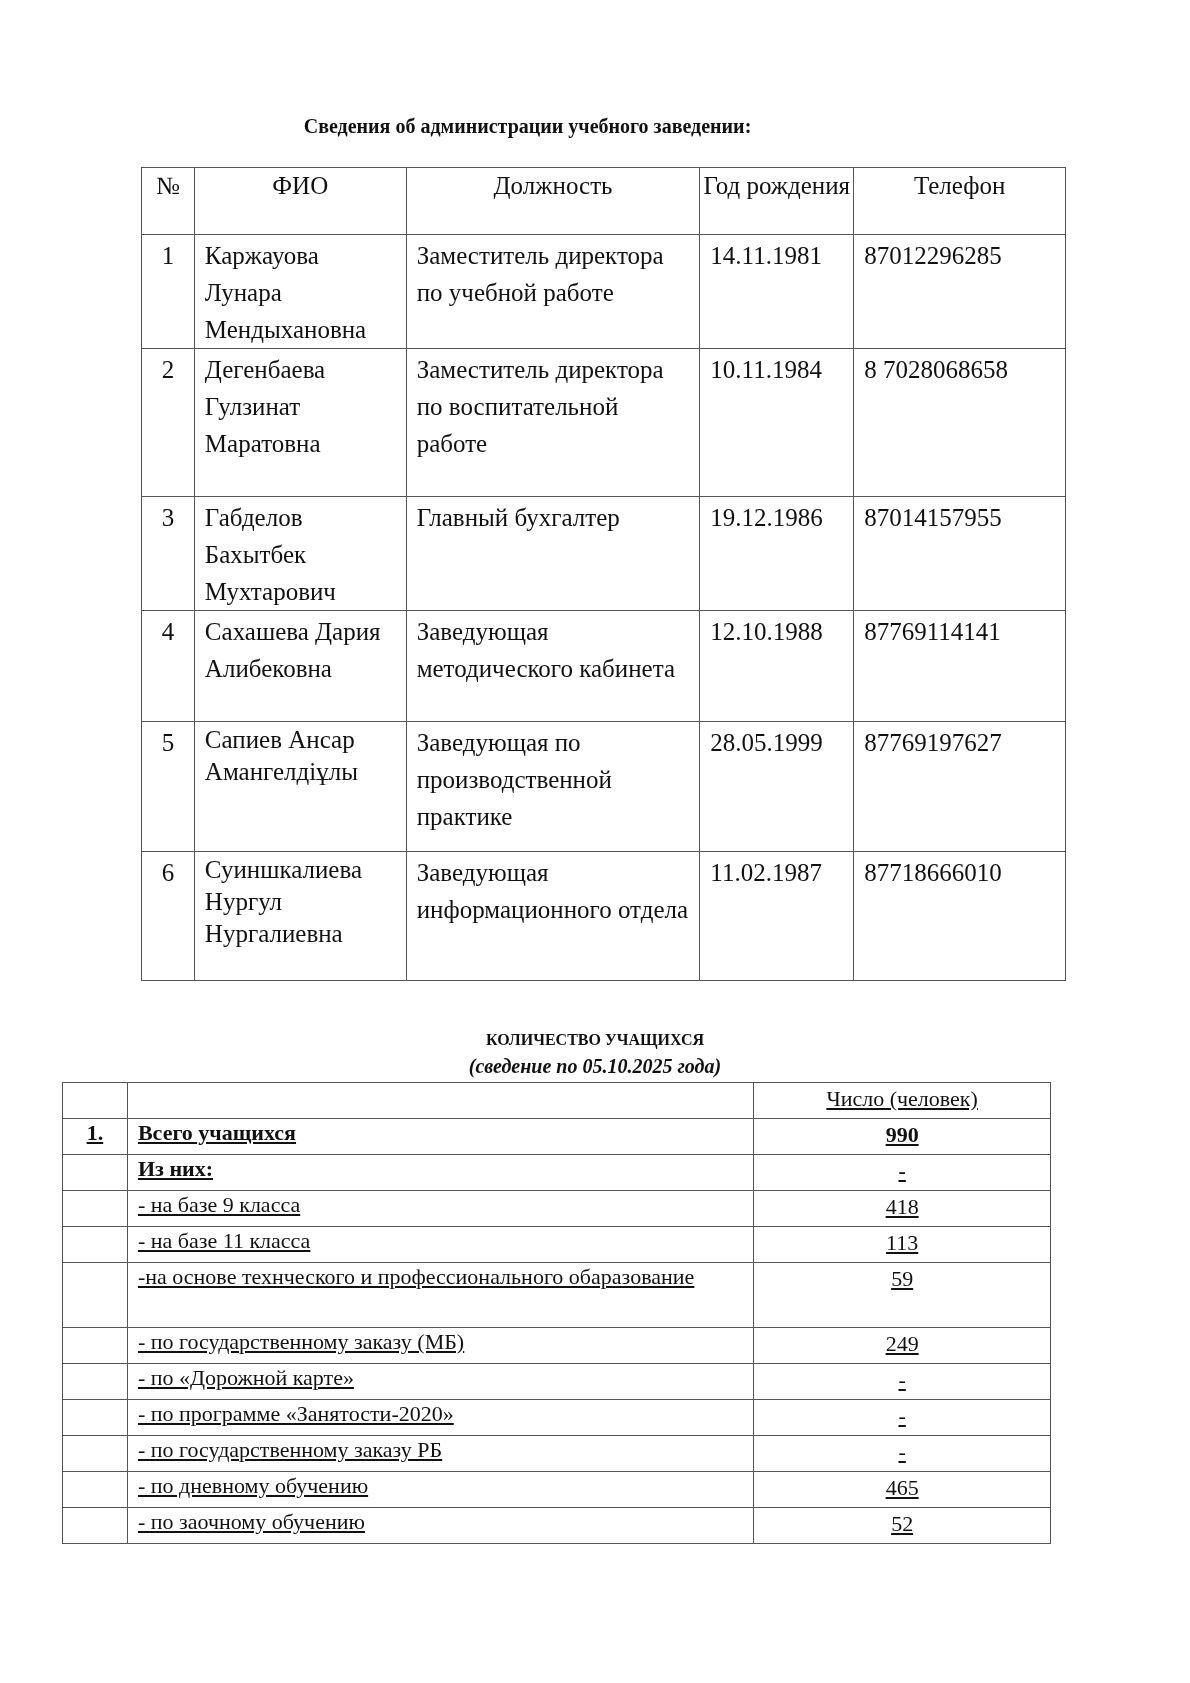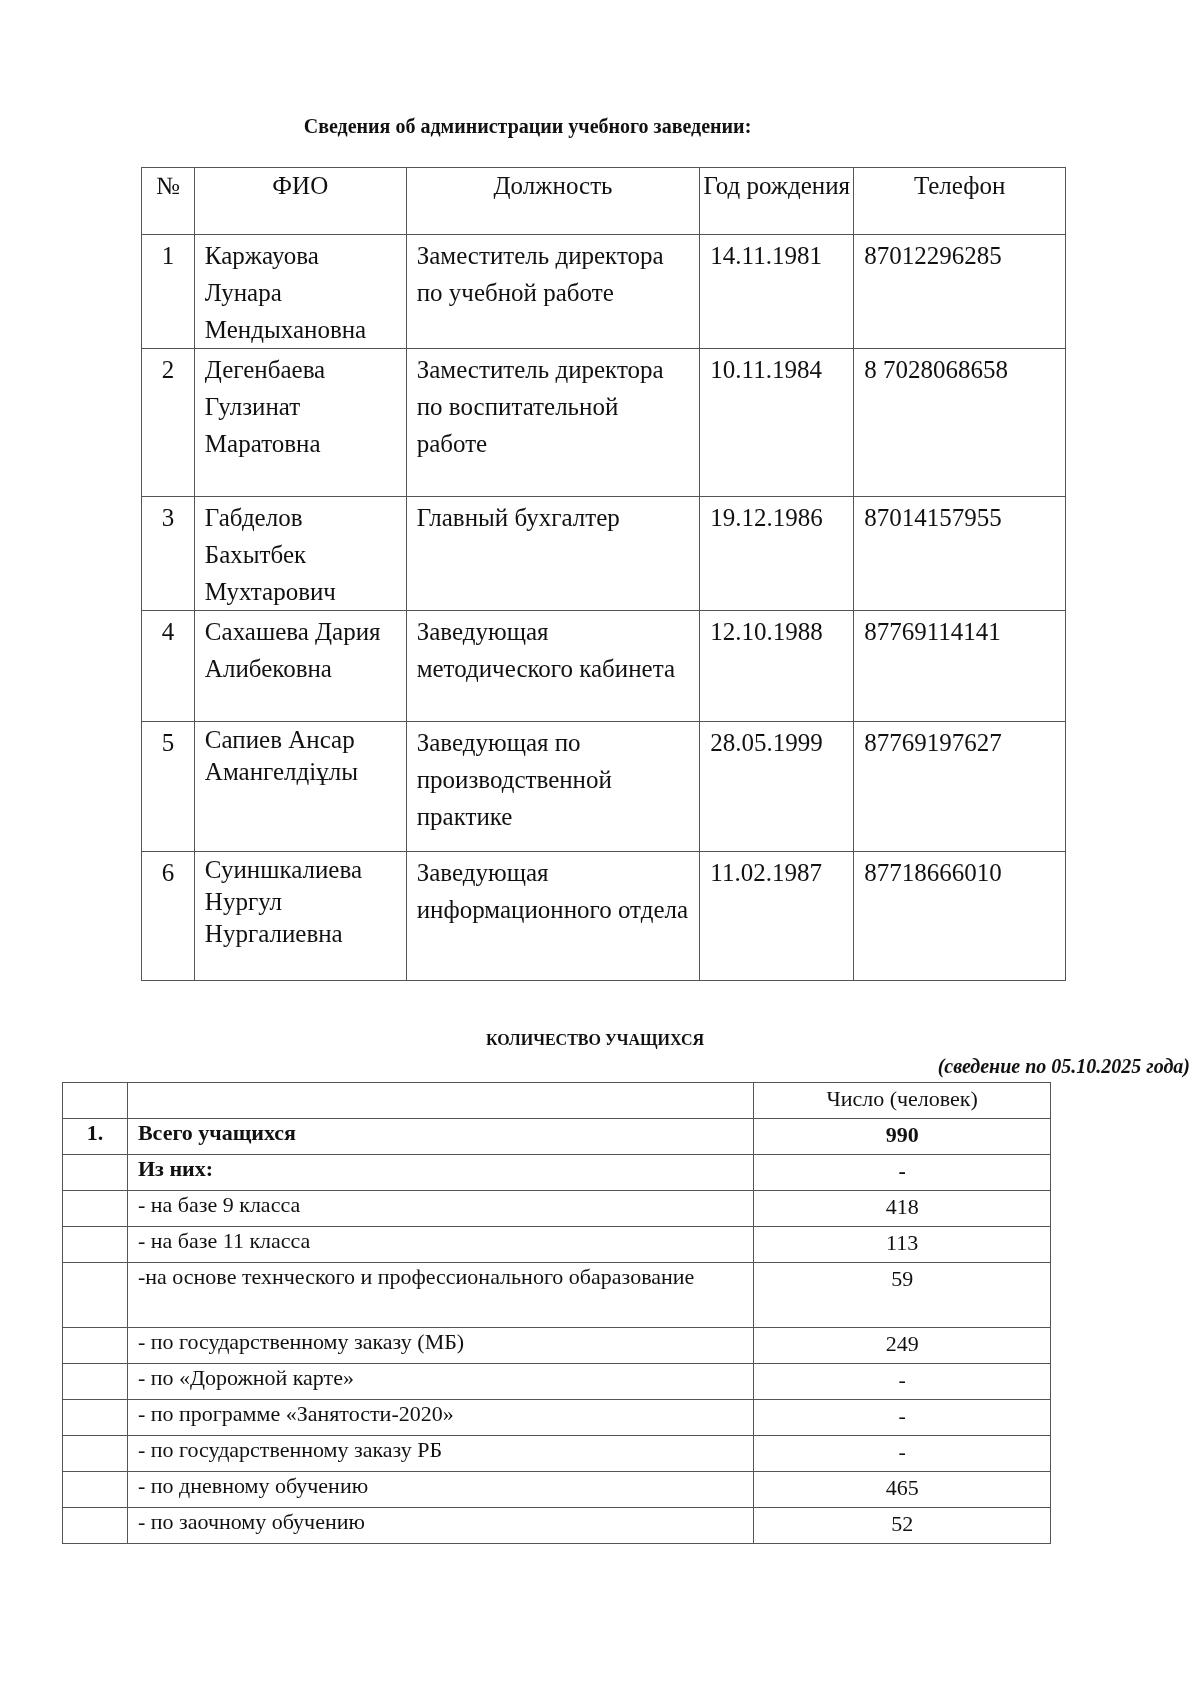--- a/index.html
+++ b/index.html
@@ -19,24 +19,24 @@
     #admin-table td.num { text-align: center; padding: 2px 0 0 0; }
     #admin-table td.date { padding-left: 10px; padding-right: 4px; }
     .c-num { width: 53px; } .c-fio { width: 212px; } .c-pos { width: 294px; }
     .c-year { width: 154px; } .c-phone { width: 212px; }
 
     .title2 {
       position: absolute; left: 0; width: 1190px; top: 1027px; text-align: center;
       font-weight: bold; font-size: 16px; line-height: 26px;
     }
     .subtitle2 {
-      position: absolute; left: 0; width: 1190px; top: 1054px; text-align: right;
+      position: absolute; left: 0; width: 1190px; top: 1054px; text-align: center;
       font-weight: bold; font-style: italic; font-size: 20px; line-height: 24px;
     }
-    #students-table { left: 62px; top: 1082px; width: 989px; font-size: 22px; line-height: 28px; }
+    #students-table { left: 62px; top: 1082px; width: 989px; font-size: 22px; line-height: 28px; text-decoration: underline; }
     #students-table td { height: 33px; padding: 0 8px 0 10px; vertical-align: top; }
     #students-table td.num { text-align: center; font-weight: bold; padding: 0; }
     #students-table td.val { text-align: center; padding: 2px 0 0 0; }
     #students-table tr.bold td.label, #students-table tr.bold td.val { font-weight: bold; }
     #students-table td.twoline { height: 62px; margin-top: 15px; }
     .s-num { width: 65px; } .s-label { width: 627px; } .s-val { width: 297px; }
   </style>
 </head>
 <body>
 

